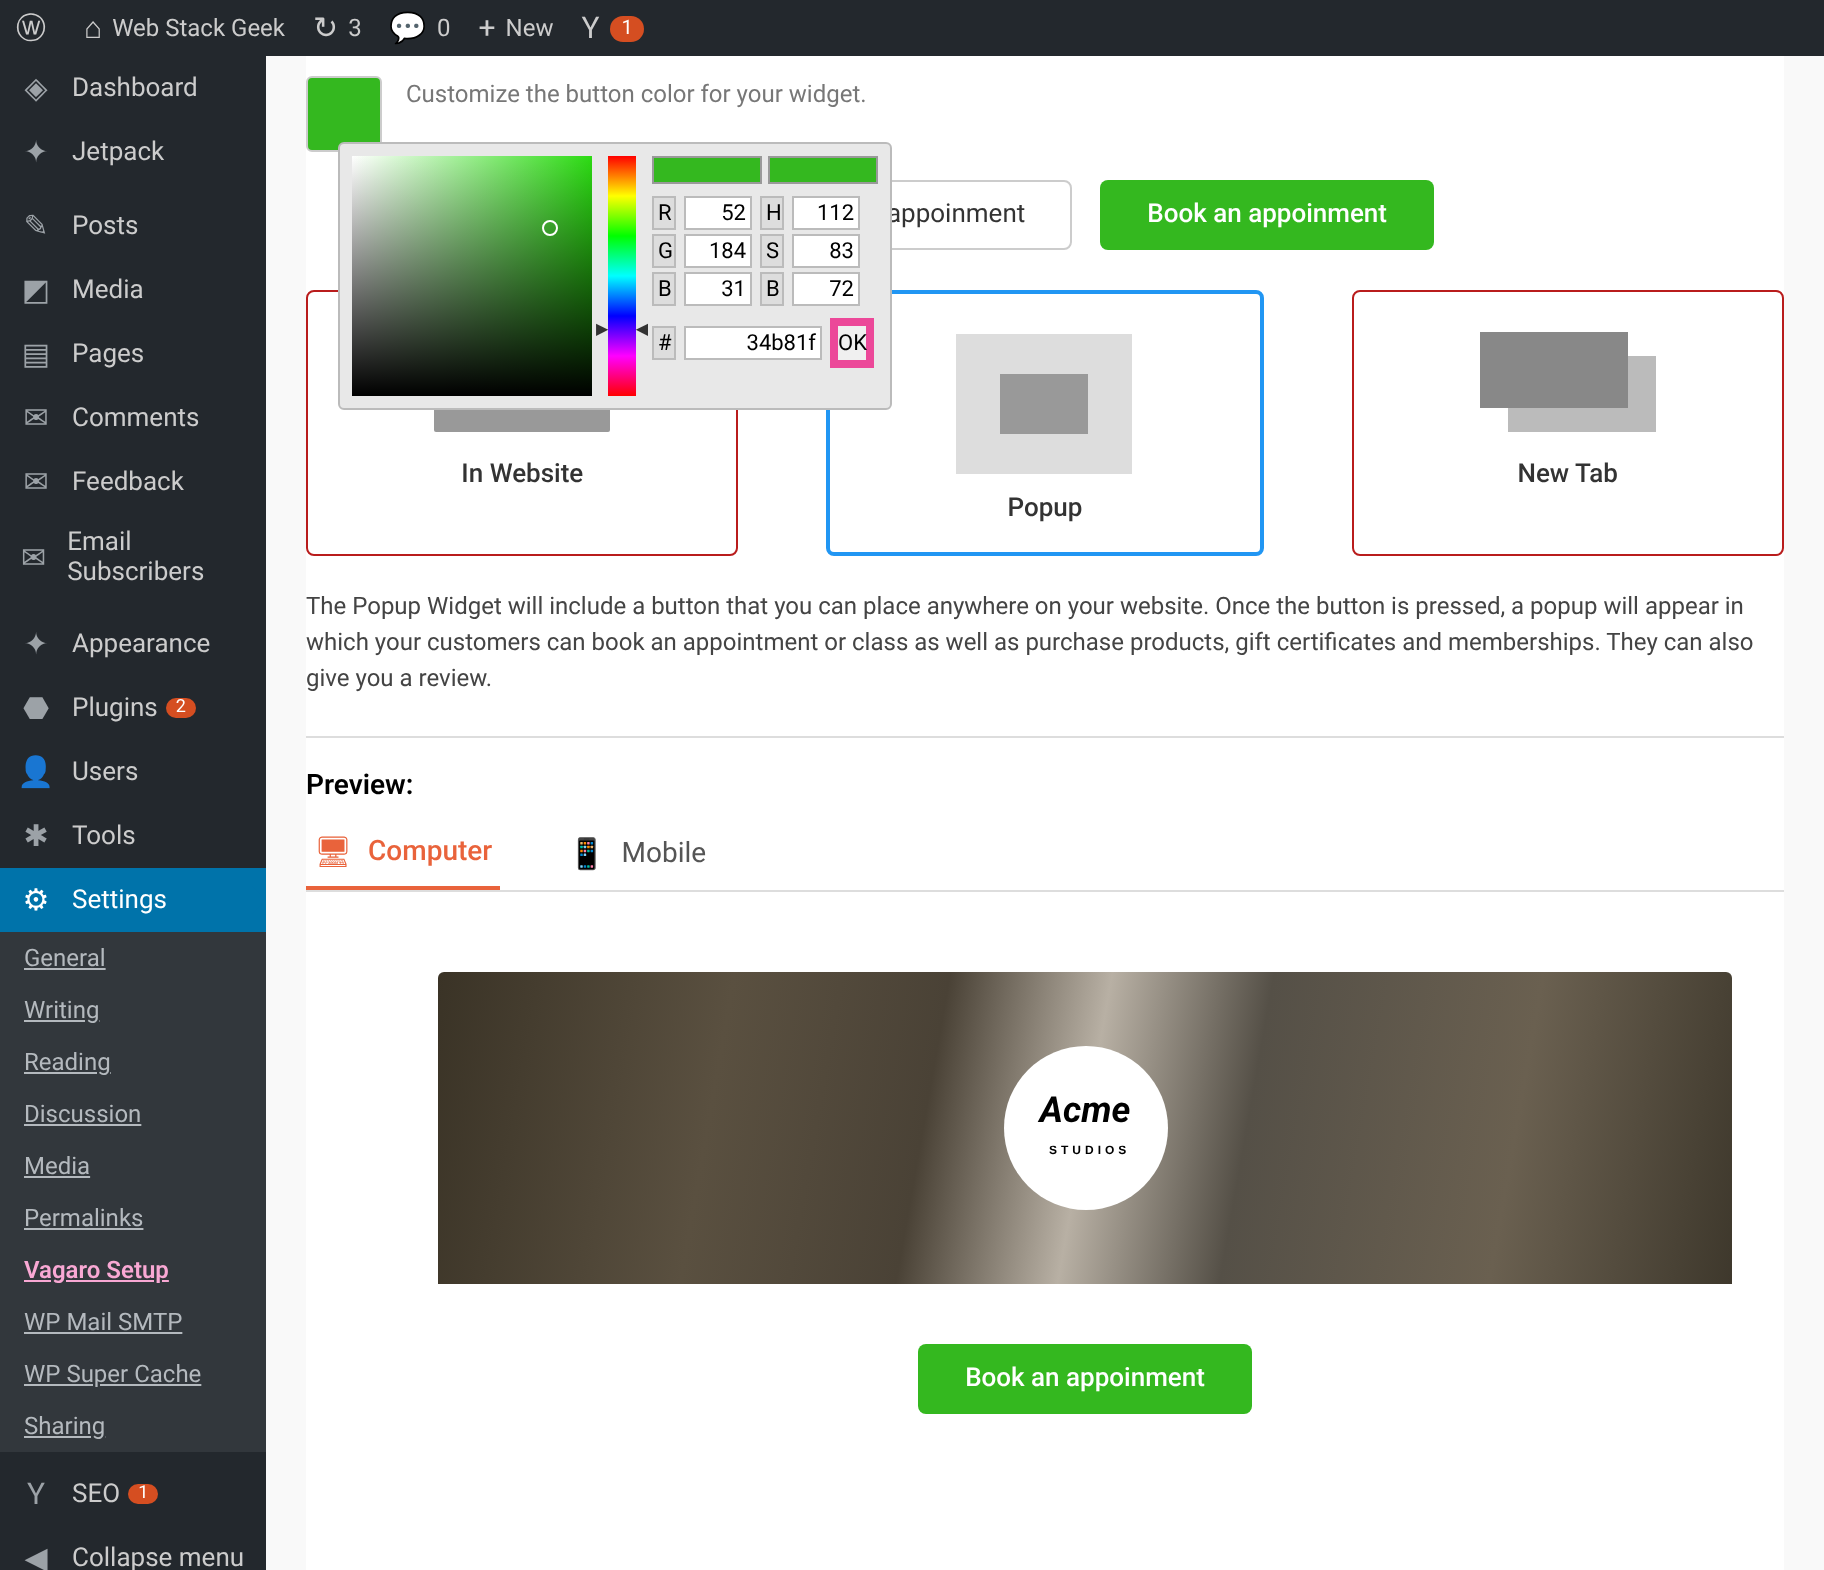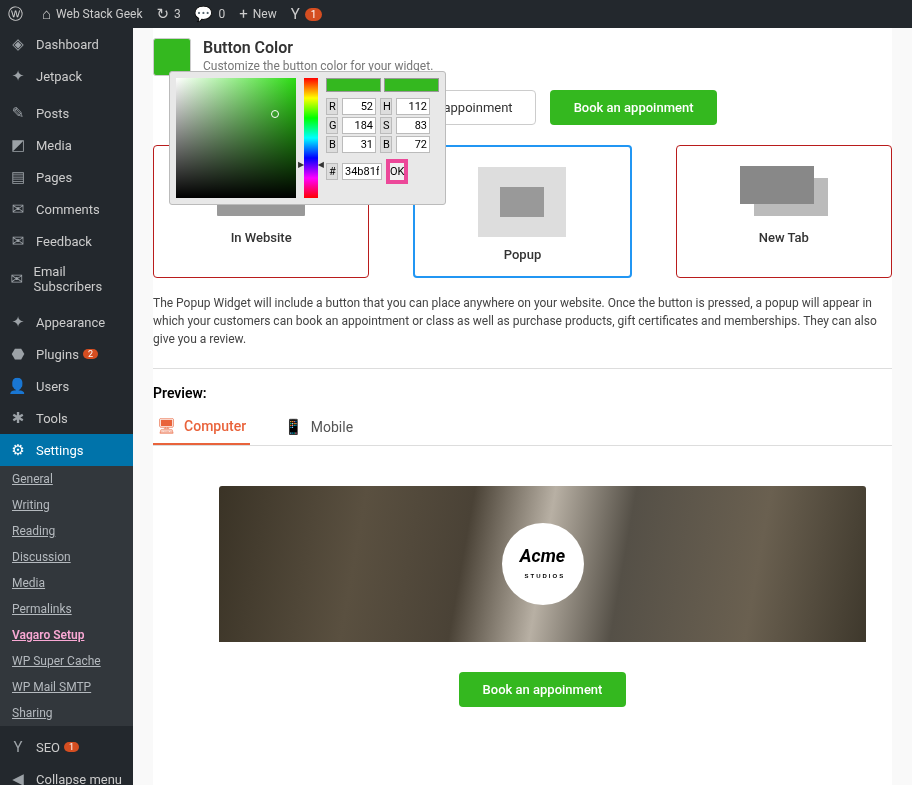--- a/index.html
+++ b/index.html
@@ -169,42 +169,41 @@
       </div>
     </div>
   <div class="submenu" id="settings-submenu">
       <div class="sub-item">General</div>
       <div class="sub-item">Writing</div>
       <div class="sub-item">Reading</div>
       <div class="sub-item">Discussion</div>
       <div class="sub-item">Media</div>
       <div class="sub-item">Permalinks</div>
       <div class="sub-item active">Vagaro Setup</div>
+      <div class="sub-item">WP Mail SMTP</div>
       <div class="sub-item">WP Super Cache</div>
-      <div class="sub-item">WP Mail SMTP</div>
       <div class="sub-item">Sharing</div>
     </div>
   <div class="menu-separator"></div>
   <div class="menu-item">
       <span class="mi-icon">Y</span>
       <span>SEO</span>
       <span class="badge-update">1</span>
     </div>
   <div class="menu-item">
       <span class="mi-icon">◀</span>
       <span>Collapse menu</span>
     </div>
 </div>
 
 <div class="main">
   <div class="main-inner">
     <div class="section-row">
       <div class="color-swatch"></div>
       <div>
-        <div class="section-title">Button Color</div>
         <div class="section-desc">Customize the button color for your widget.</div>
       </div>
     </div>
 
     <div class="btn-row">
       <button class="btn-outline">an appoinment</button>
       <button class="btn-green">Book an appoinment</button>
     </div>
 
     <div class="cards">
@@ -283,17 +282,17 @@
         <input class="cp-input" value="83" style="">
       </div>
     <div class="cp-row">
         <span class="cp-label">B</span>
         <input class="cp-input" value="31" style="">
         <span class="cp-label">B</span>
         <input class="cp-input" value="72" style="">
       </div>
     <div class="cp-row" style="margin-top:4px">
         <span class="cp-label">#</span>
-        <input class="cp-input" style="width: 40px; text-align: center;" value="34b81f">
+        <input class="cp-input" style="width: 69px; text-align: right;" value="34b81f">
         <button class="cp-ok">OK</button>
       </div>
   </div>
 </div>
 
 </body></html>

